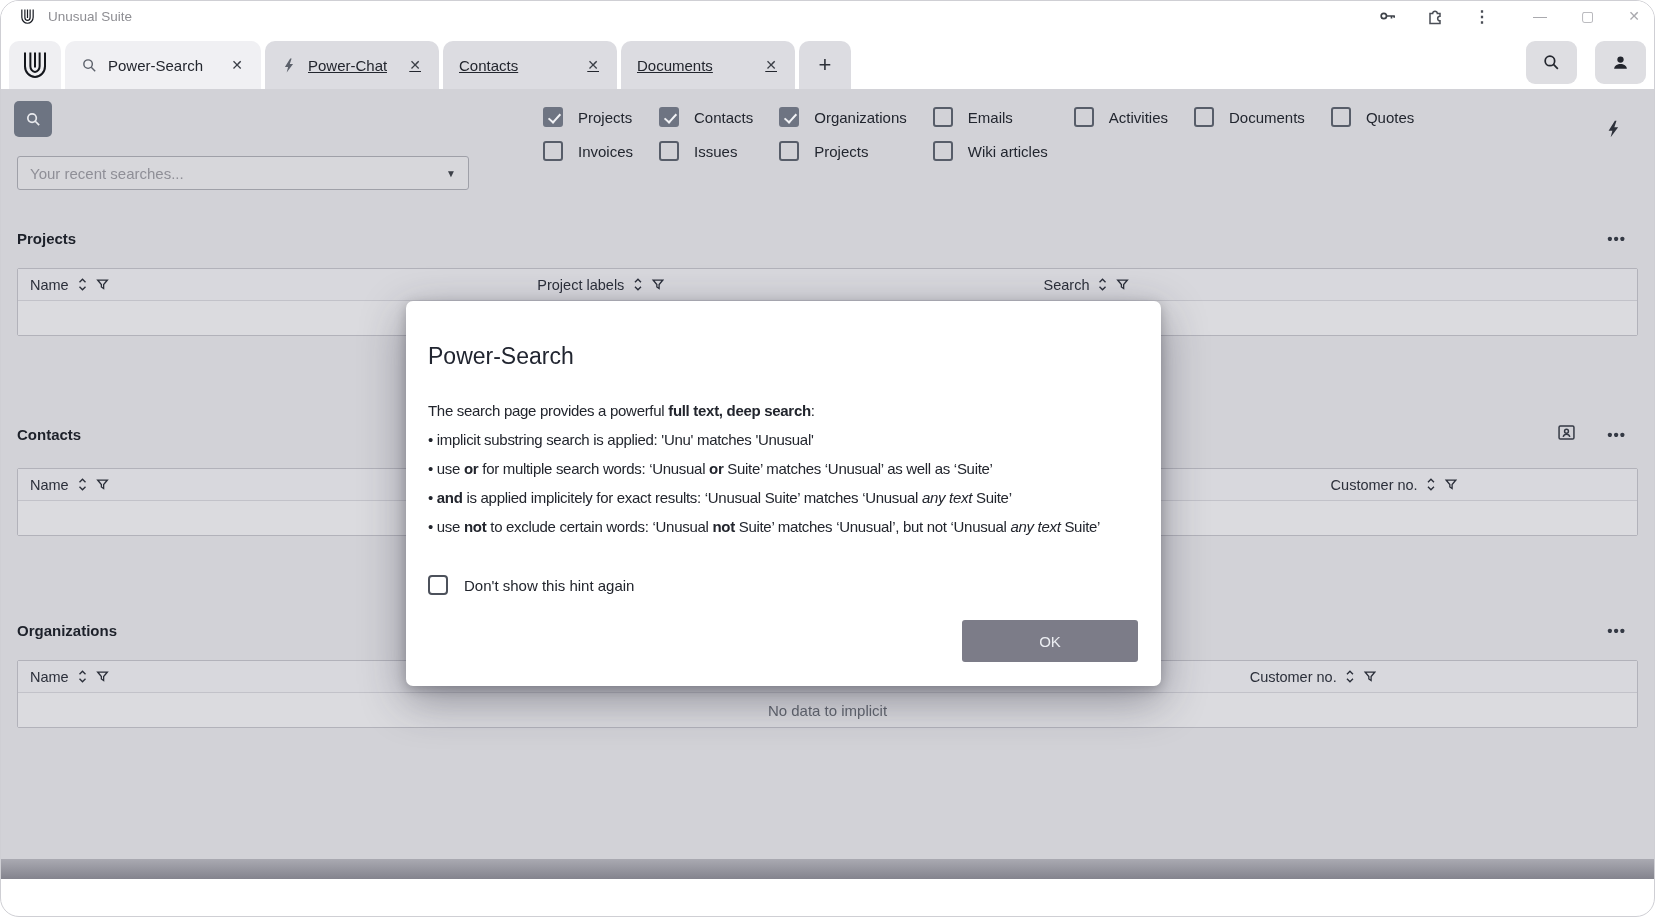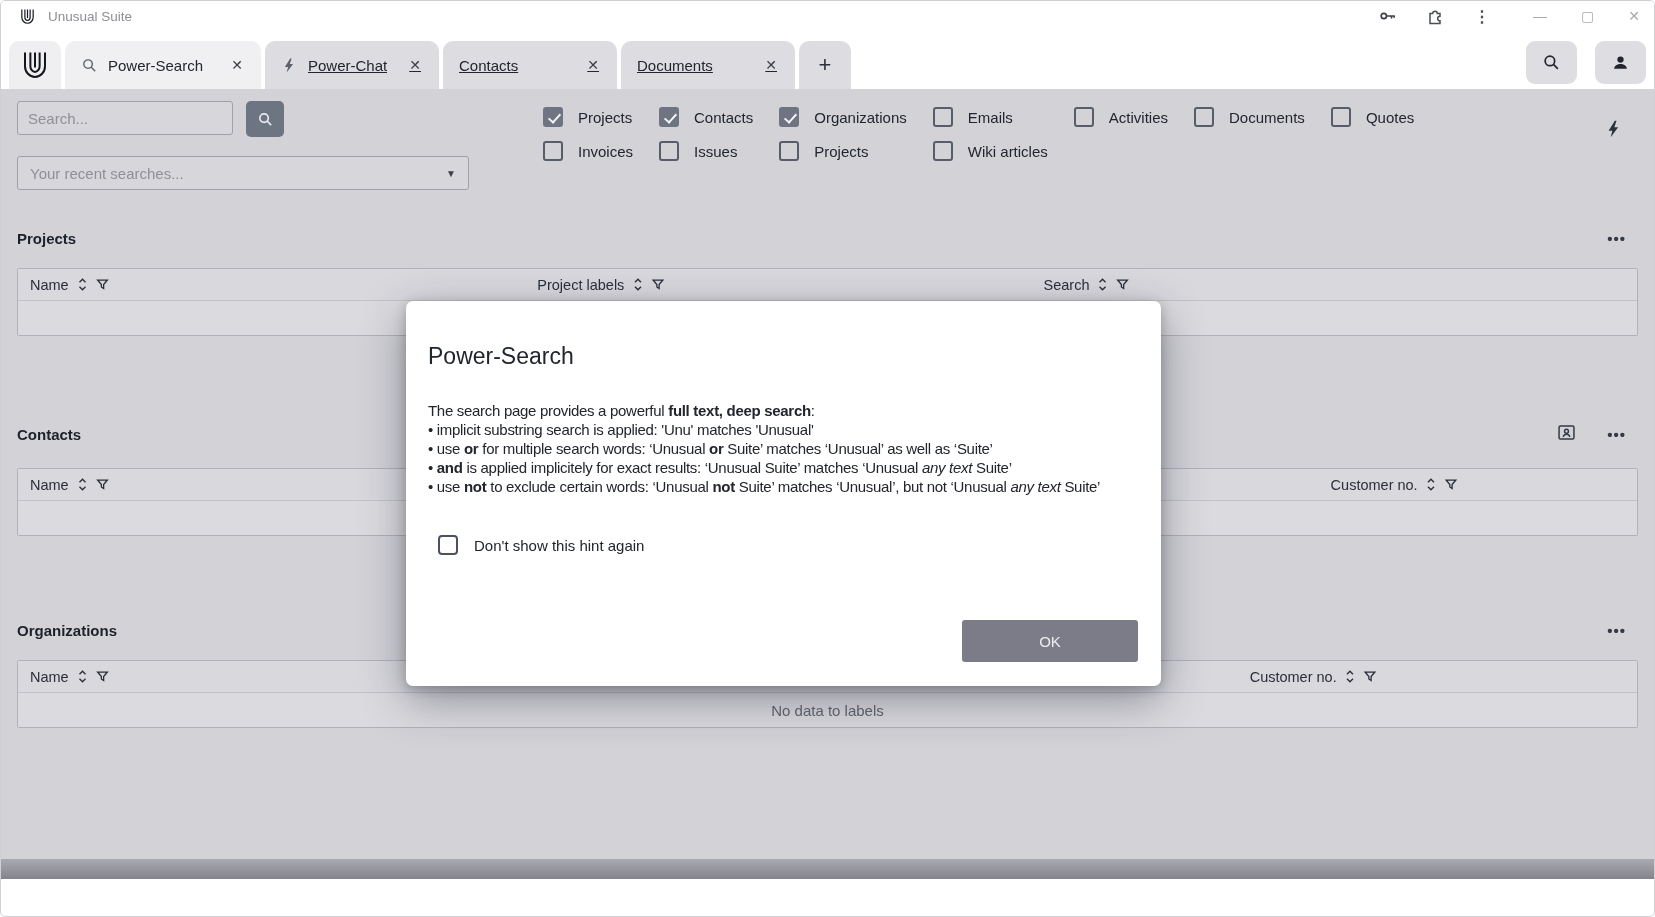--- a/index.html
+++ b/index.html
@@ -1,17 +1,17 @@
 <!DOCTYPE html>
 <html><head>
 <meta charset="utf-8">
 <style>
   * { margin:0; padding:0; box-sizing:border-box; }
   html,body { width:1655px; height:917px; background:#ffffff; font-family:"Liberation Sans", sans-serif; }
-  .window { position:relative; width:1655px; height:917px; background:#ffffff; border:1px solid #cfcfd4; border-radius:5px; overflow:hidden; }
+  .window { position:relative; width:1655px; height:917px; background:#ffffff; border:1px solid #cfcfd4; border-radius:19px; overflow:hidden; }
 
   
   .titlebar { height:30px; display:flex; align-items:center; padding:0 14px 0 18px; background:#ffffff; }
   .titlebar .app-logo { width:17px; height:17px; margin-right:12px; }
   .titlebar .app-title { font-size:13.5px; color:#8e8e93; }
   .titlebar .tb-right { margin-left:auto; display:flex; align-items:center; gap:27px; }
   .tb-icon { width:20px; height:20px; color:#3d4148; display:flex; align-items:center; justify-content:center; }
   .kebab { font-size:16px; color:#4a4e56; font-weight:bold; }
   .win-controls { display:flex; align-items:center; gap:34px; margin-left:14px; color:#a9a9ae; font-size:14px; }
   .win-controls span { cursor:default; }
@@ -73,23 +73,23 @@
   .h-left { margin-left:12px; }
   .tbl-row { height:35px; background:#dbdbdf; border-top:1px solid #c2c2c9; display:flex; align-items:center; justify-content:center; font-size:15px; color:#62666f; }
 
   
   .bottombar { position:absolute; left:0; right:0; top:858px; height:20px; background:linear-gradient(#aaaab2, #83838d); }
 
   
   .modal { position:absolute; left:405px; top:300px; width:755px; height:385px; background:#ffffff; border-radius:7px; box-shadow:0 14px 45px rgba(35,35,55,.42), 0 3px 12px rgba(0,0,0,.22); padding:26px 22px; }
   .modal-title { font-size:23px; color:#212530; font-weight:400; margin-top:16px; }
   .modal-body { margin-top:32px; }
-  .m-line { font-size:15px; letter-spacing:-0.3px; color:#22252d; white-space:nowrap; overflow:hidden; margin-top:2px; }
+  .m-line { font-size:15px; letter-spacing:-0.3px; color:#22252d; white-space:nowrap; overflow:hidden; margin-top:12px; }
   .m-line:first-child { margin-top:0; }
-  .m-check-row { display:flex; align-items:center; gap:16px; margin-top:40px; margin-left:10px; }
+  .m-check-row { display:flex; align-items:center; gap:16px; margin-top:40px; }
   .m-cb { width:20px; height:20px; border:2px solid #4c515b; border-radius:4px; background:#ffffff; }
   .m-check-label { font-size:15px; color:#22252d; }
   .btn-ok { position:absolute; right:23px; bottom:24px; width:176px; height:42px; background:#7c7c88; border:none; border-radius:3px; color:#eceef2; font-size:15px; font-family:"Liberation Sans",sans-serif; }
 </style>
 </head>
 <body>
 
 <div class="window">
 
   <div class="titlebar">
@@ -172,21 +172,20 @@
           </svg>
       </div>
     </div>
   </div>
 
   <div class="content">
 
     <div class="filter-panel">
       <div class="fp-left">
         <div class="inputs-row">
-          <input class="txt-input in-search" type="text" placeholder="Search..." style="">
           <button class="btn-search">
             <svg viewBox="0 0 24 24" fill="none" stroke="currentColor" stroke-width="2.4">
                 <circle cx="10" cy="10" r="6"></circle>
                 <path d="M14.5 14.5 20 20"></path>
               </svg>
           </button>
         </div>
         <div class="recent-box">
           <span>Your recent searches...</span>
           <span class="caret">▼</span>
@@ -384,21 +383,21 @@
                 </svg>
               </span>
             <span class="filt-ic">
                 <svg viewBox="0 0 16 16" fill="none" stroke="#2b2f3a" stroke-width="1.6">
                   <path d="M2 2.5h12L9.4 8v5L6.6 11V8z"></path>
                 </svg>
               </span>
           </span>
         </div>
         <div class="tbl-row">
-          <span>No data to labels</span>
+          <span>No data to implicit</span>
         </div>
       </div>
     </div>
 
   </div>
 
   <div class="bottombar"></div>
 
   <div class="modal">
     <div class="modal-title">Power-Search</div>

